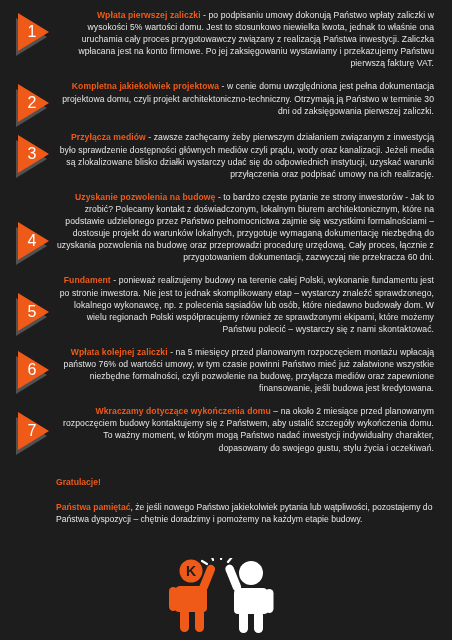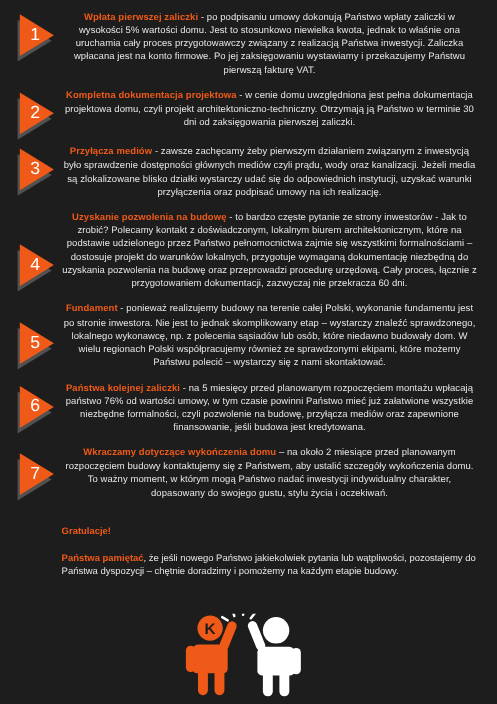--- a/index.html
+++ b/index.html
@@ -77,21 +77,21 @@
     letter-spacing: .2px;
   }
 
   
   .step-body {
     margin-left: 56px;
     padding-right: 8px;
     color: #e6e6e6;
     font-size: 8.6px;
     line-height: 12.1px;
-    text-align: center;
+    text-align: right;
     letter-spacing: .08px;
   }
   .step-title {
     color: #ef5a18;
     font-weight: bold;
   }
 
   
   .outro {
     margin-left: 56px;
@@ -138,21 +138,21 @@
       </div>
       <div class="step-body"><span class="step-title">Wpłata pierwszej zaliczki</span><span> - po podpisaniu umowy dokonują Państwo wpłaty zaliczki w wysokości 5% wartości domu. Jest to stosunkowo niewielka kwota, jednak to właśnie ona uruchamia cały proces przygotowawczy związany z realizacją Państwa inwestycji. Zaliczka wpłacana jest na konto firmowe. Po jej zaksięgowaniu wystawiamy i przekazujemy Państwu pierwszą fakturę VAT.</span></div>
     </div>
 
     <div class="step">
       <div class="marker">
         <div class="shadow"></div>
         <div class="tri"></div>
         <div class="num">2</div>
       </div>
-      <div class="step-body"><span class="step-title">Kompletna dokumentacja projektowa</span><span> - w cenie domu uwzględniona jest pełna dokumentacja projektowa domu, czyli projekt architektoniczno-techniczny. Otrzymają ją Państwo w terminie 30 dni od zaksięgowania pierwszej zaliczki.</span></div>
+      <div class="step-body"><span class="step-title">Kompletna jakiekolwiek projektowa</span><span> - w cenie domu uwzględniona jest pełna dokumentacja projektowa domu, czyli projekt architektoniczno-techniczny. Otrzymają ją Państwo w terminie 30 dni od zaksięgowania pierwszej zaliczki.</span></div>
     </div>
 
     <div class="step">
       <div class="marker">
         <div class="shadow"></div>
         <div class="tri"></div>
         <div class="num">3</div>
       </div>
       <div class="step-body"><span class="step-title">Przyłącza mediów</span><span> - zawsze zachęcamy żeby pierwszym działaniem związanym z inwestycją było sprawdzenie dostępności głównych mediów czyli prądu, wody oraz kanalizacji. Jeżeli media są zlokalizowane blisko działki wystarczy udać się do odpowiednich instytucji, uzyskać warunki przyłączenia oraz podpisać umowy na ich realizację.</span></div>
     </div>
@@ -174,21 +174,21 @@
       </div>
       <div class="step-body"><span class="step-title">Fundament</span><span> - ponieważ realizujemy budowy na terenie całej Polski, wykonanie fundamentu jest po stronie inwestora. Nie jest to jednak skomplikowany etap – wystarczy znaleźć sprawdzonego, lokalnego wykonawcę, np. z polecenia sąsiadów lub osób, które niedawno budowały dom. W wielu regionach Polski współpracujemy również ze sprawdzonymi ekipami, które możemy Państwu polecić – wystarczy się z nami skontaktować.</span></div>
     </div>
 
     <div class="step">
       <div class="marker" style="top:4px;">
         <div class="shadow"></div>
         <div class="tri"></div>
         <div class="num">6</div>
       </div>
-      <div class="step-body"><span class="step-title">Państwa kolejnej zaliczki</span><span> - na 5 miesięcy przed planowanym rozpoczęciem montażu wpłacają państwo 76% od wartości umowy, w tym czasie powinni Państwo mieć już załatwione wszystkie niezbędne formalności, czyli pozwolenie na budowę, przyłącza mediów oraz zapewnione finansowanie, jeśli budowa jest kredytowana.</span></div>
+      <div class="step-body"><span class="step-title">Wpłata kolejnej zaliczki</span><span> - na 5 miesięcy przed planowanym rozpoczęciem montażu wpłacają państwo 76% od wartości umowy, w tym czasie powinni Państwo mieć już załatwione wszystkie niezbędne formalności, czyli pozwolenie na budowę, przyłącza mediów oraz zapewnione finansowanie, jeśli budowa jest kredytowana.</span></div>
     </div>
 
     <div class="step">
       <div class="marker" style="top:6px;">
         <div class="shadow"></div>
         <div class="tri"></div>
         <div class="num">7</div>
       </div>
       <div class="step-body"><span class="step-title">Wkraczamy dotyczące wykończenia domu</span><span> – na około 2 miesiące przed planowanym rozpoczęciem budowy kontaktujemy się z Państwem, aby ustalić szczegóły wykończenia domu. To ważny moment, w którym mogą Państwo nadać inwestycji indywidualny charakter, dopasowany do swojego gustu, stylu życia i oczekiwań.</span></div>
     </div>

